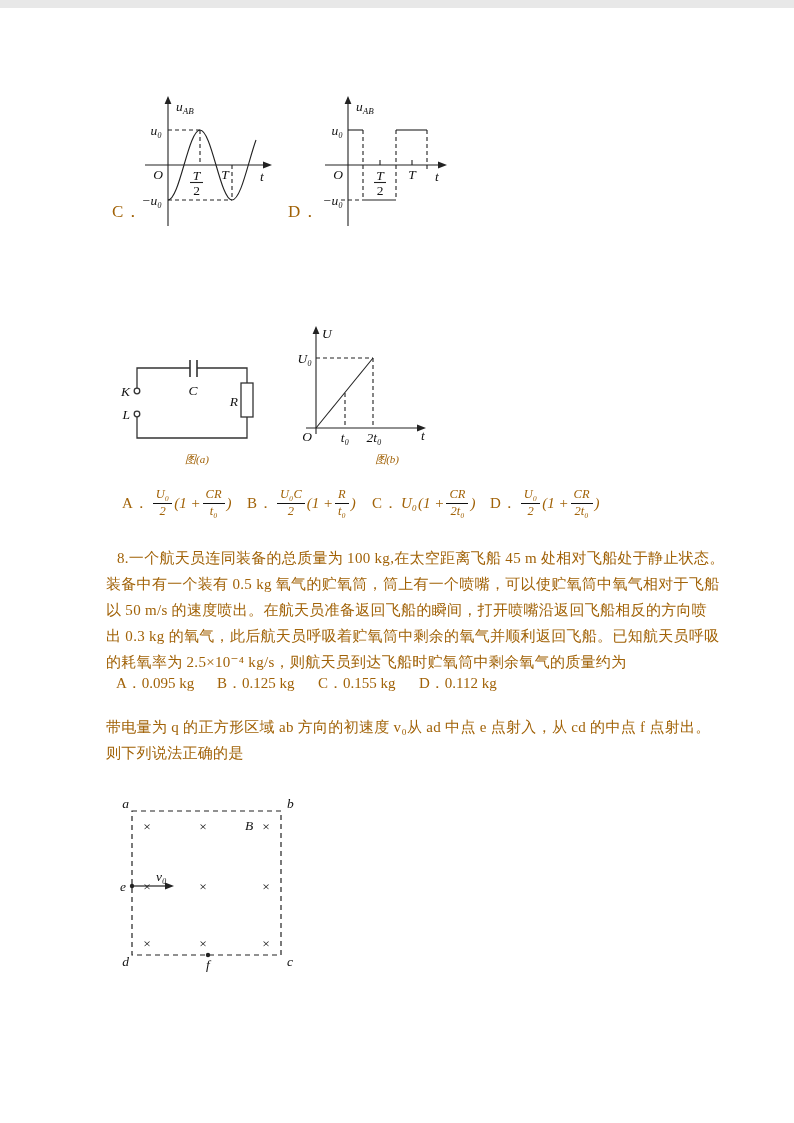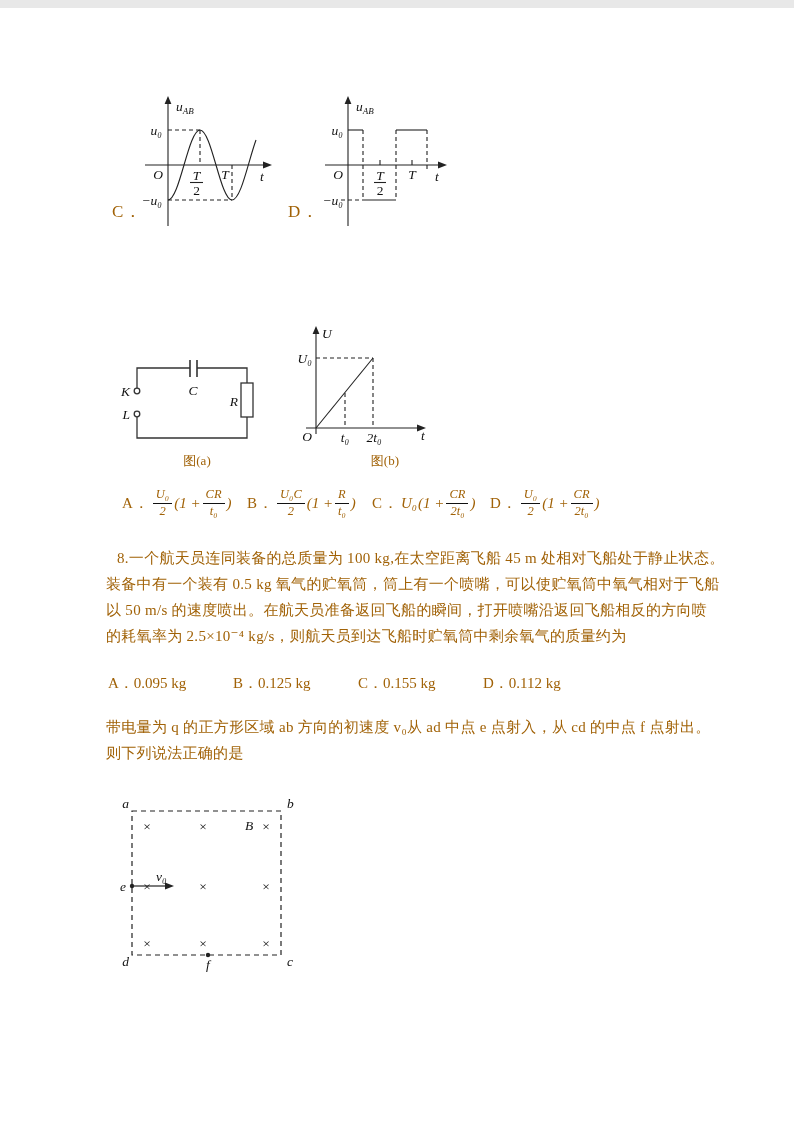--- a/index.html
+++ b/index.html
@@ -3,21 +3,21 @@
 <meta charset="utf-8">
 <style>
   html,body{margin:0;padding:0;background:#e8e8e8;}
   .page{position:relative;width:794px;height:1123px;background:#ffffff;margin:8px auto;
         font-family:"Liberation Serif","DejaVu Serif",serif;color:#a16207;overflow:hidden;}
   .para{position:absolute;font-size:15px;line-height:26px;letter-spacing:0.3px;white-space:nowrap;}
   .line{height:26px;}
   .first-indent{padding-left:11px;}
   sub{font-size:10px;line-height:0;}
   .cd-label{position:absolute;font-size:17px;letter-spacing:1px;}
-  .caption{position:absolute;width:64px;text-align:center;font-size:13px;}
+  .caption{position:absolute;width:64px;text-align:center;font-size:11px;font-style:italic;}
   svg{position:absolute;overflow:visible;}
   svg text{font-family:"Liberation Serif","DejaVu Serif",serif;fill:#111;font-size:13.5px;}
   svg .it{font-style:italic;}
   .optrow{position:absolute;width:600px;height:44px;}
   .opt{position:absolute;top:0;display:inline-flex;align-items:center;font-size:15px;height:44px;}
   .olabel{letter-spacing:1px;margin-right:2px;}
   .mathit{font-style:italic;}
   .frac{display:inline-flex;flex-direction:column;align-items:center;font-size:12.5px;
         font-style:italic;line-height:1.25;margin:0 1px;}
   .frac .fnum{border-bottom:1px solid #111;padding:0 3px;}
@@ -183,24 +183,25 @@
           <span class="fden">2t₀</span>
         </span>
       <span class="mid">)</span>
     </span>
   </div>
 
   <div class="para" style="left:106px;top:537px;">
     <div class="line first-indent">8.一个航天员连同装备的总质量为 100 kg,在太空距离飞船 45 m 处相对飞船处于静止状态。</div>
     <div class="line">装备中有一个装有 0.5 kg 氧气的贮氧筒，筒上有一个喷嘴，可以使贮氧筒中氧气相对于飞船</div>
     <div class="line">以 50 m/s 的速度喷出。在航天员准备返回飞船的瞬间，打开喷嘴沿返回飞船相反的方向喷</div>
+    <div class="line">出 0.3 kg 的氧气，此后航天员呼吸着贮氧筒中剩余的氧气并顺利返回飞船。已知航天员呼吸</div>
     <div class="line">的耗氧率为 2.5×10⁻⁴ kg/s，则航天员到达飞船时贮氧筒中剩余氧气的质量约为</div>
   </div>
 
-  <div class="q8row" style="left:108px;top:664px;gap:24px;">
+  <div class="q8row" style="left:116px;top:664px;">
     <span class="q8opt">A．0.095 kg</span>
     <span class="q8opt">B．0.125 kg</span>
     <span class="q8opt">C．0.155 kg</span>
     <span class="q8opt">D．0.112 kg</span>
   </div>
 
   <div class="para" style="left:106px;top:706px;">
     <div class="line">带电量为 q 的正方形区域 ab 方向的初速度 v₀从 ad 中点 e 点射入，从 cd 的中点 f 点射出。</div>
     <div class="line">则下列说法正确的是</div>
   </div>

